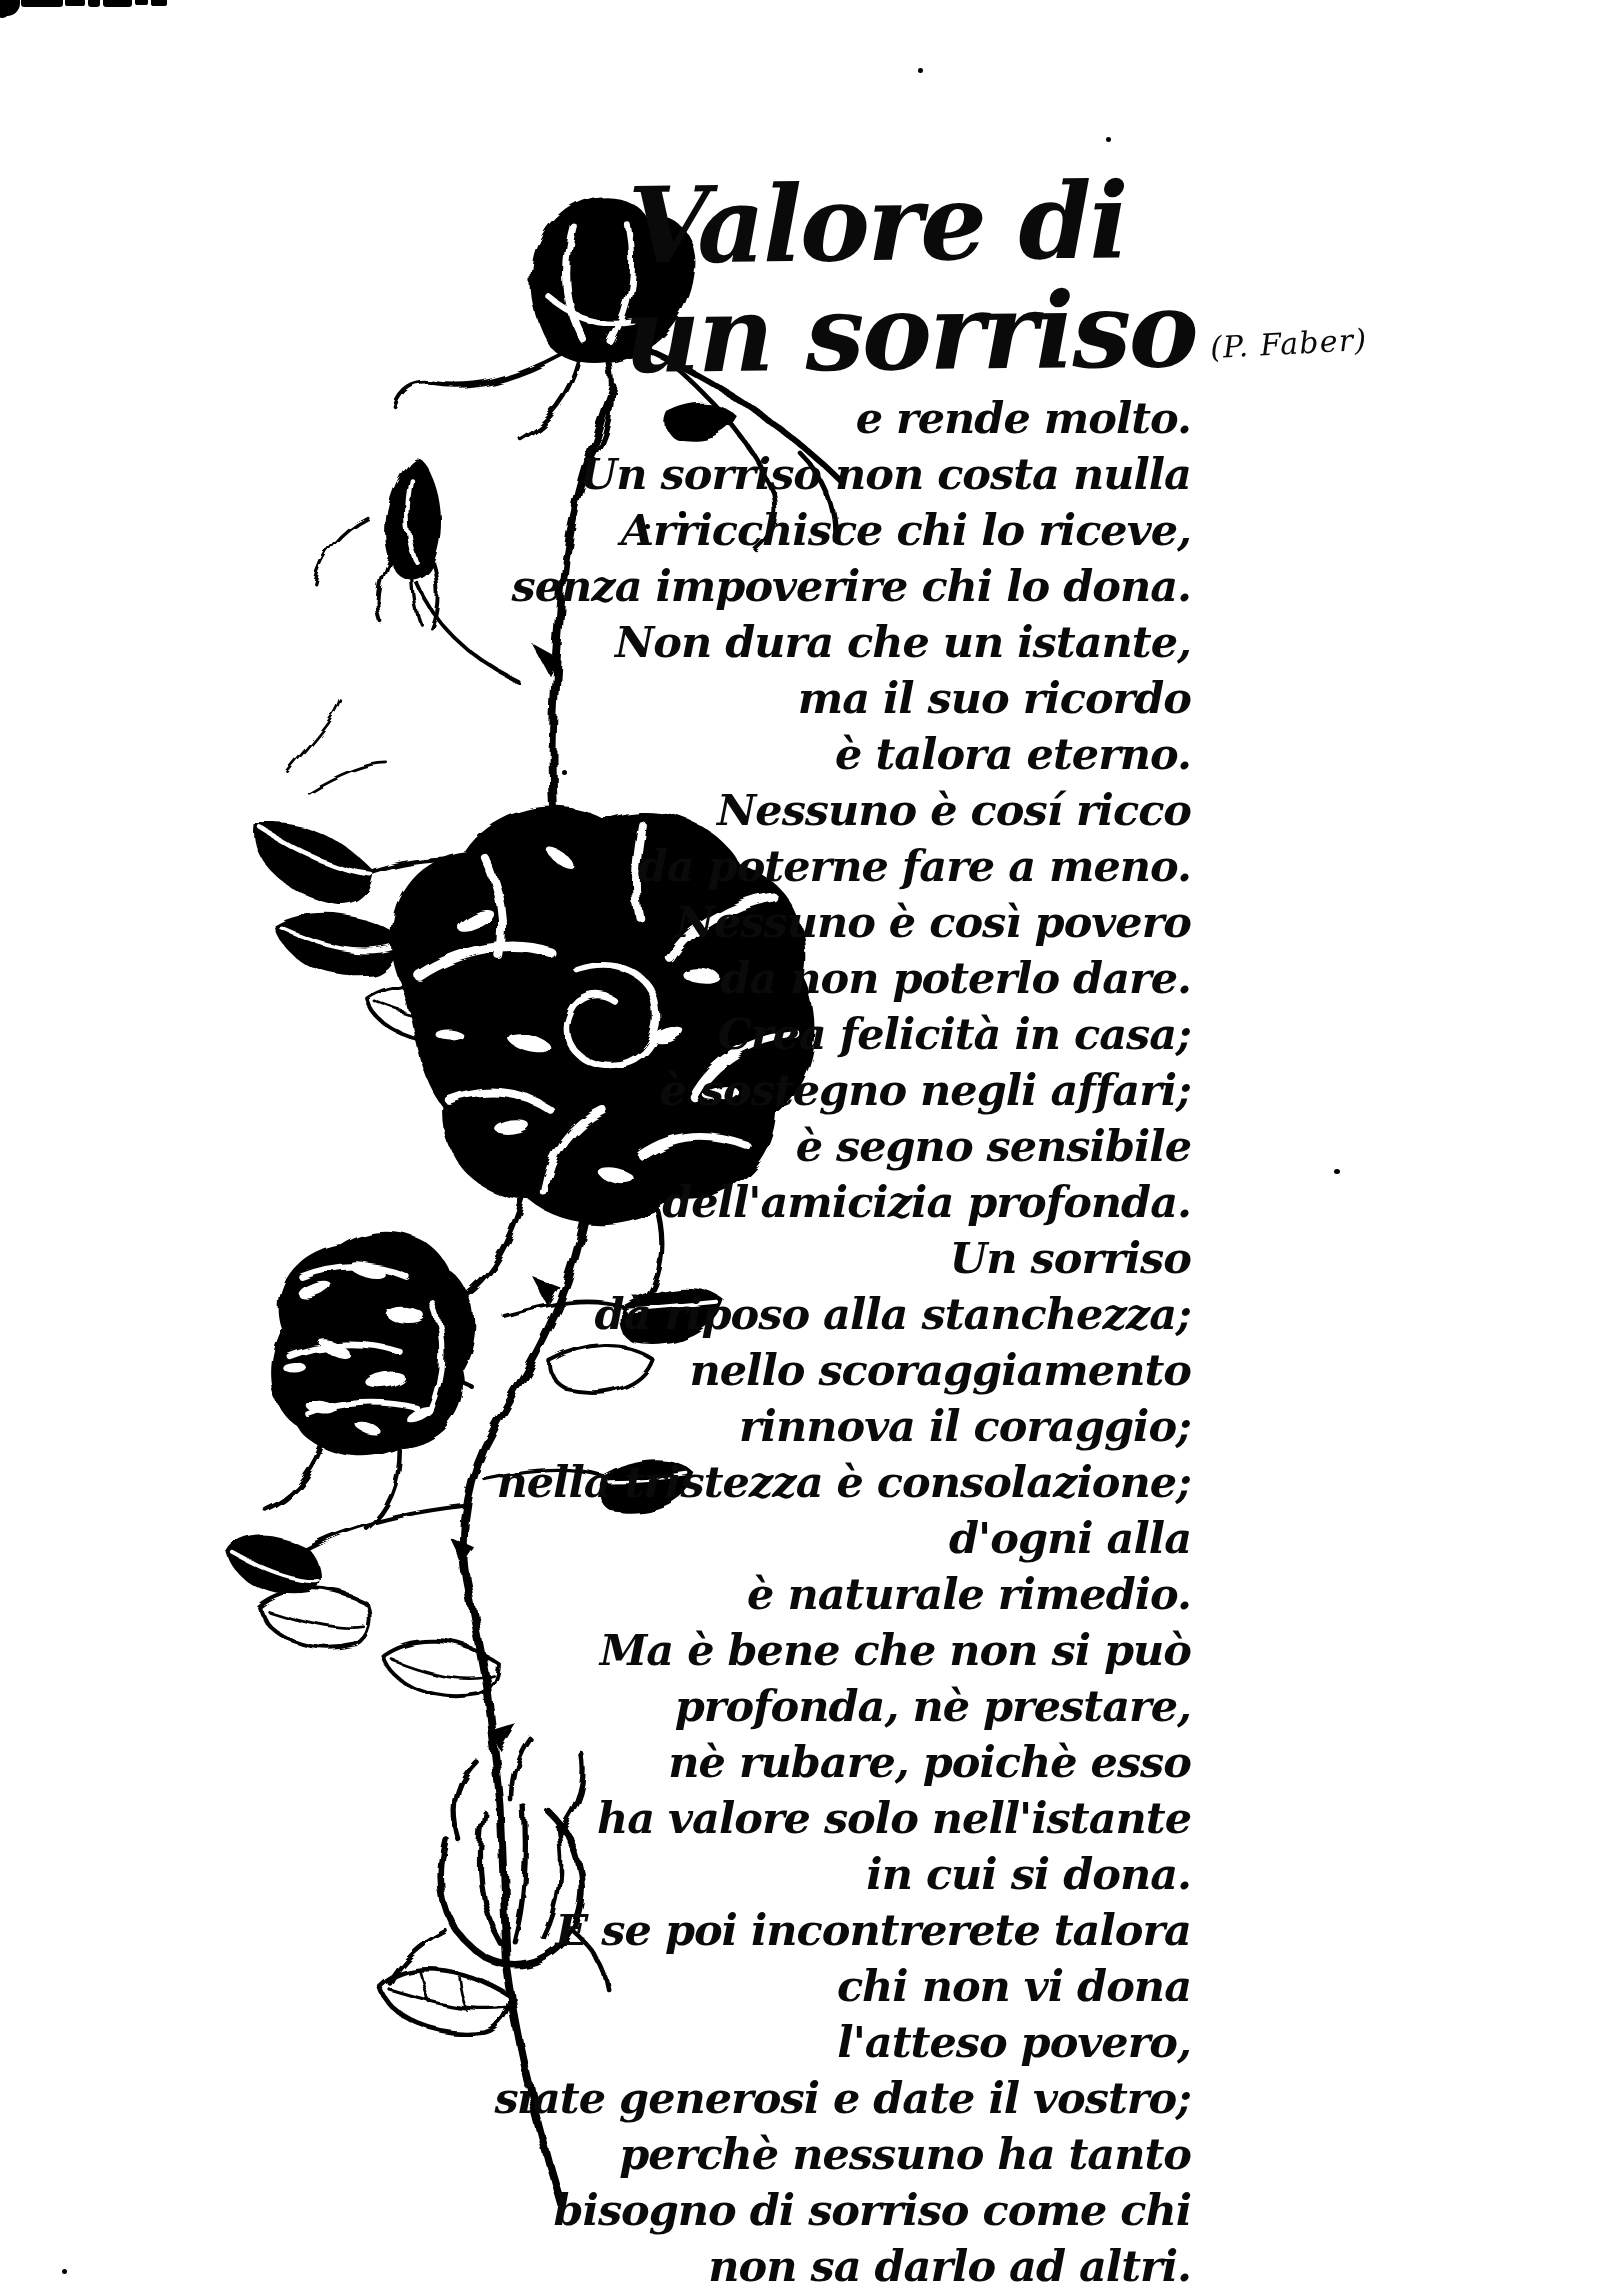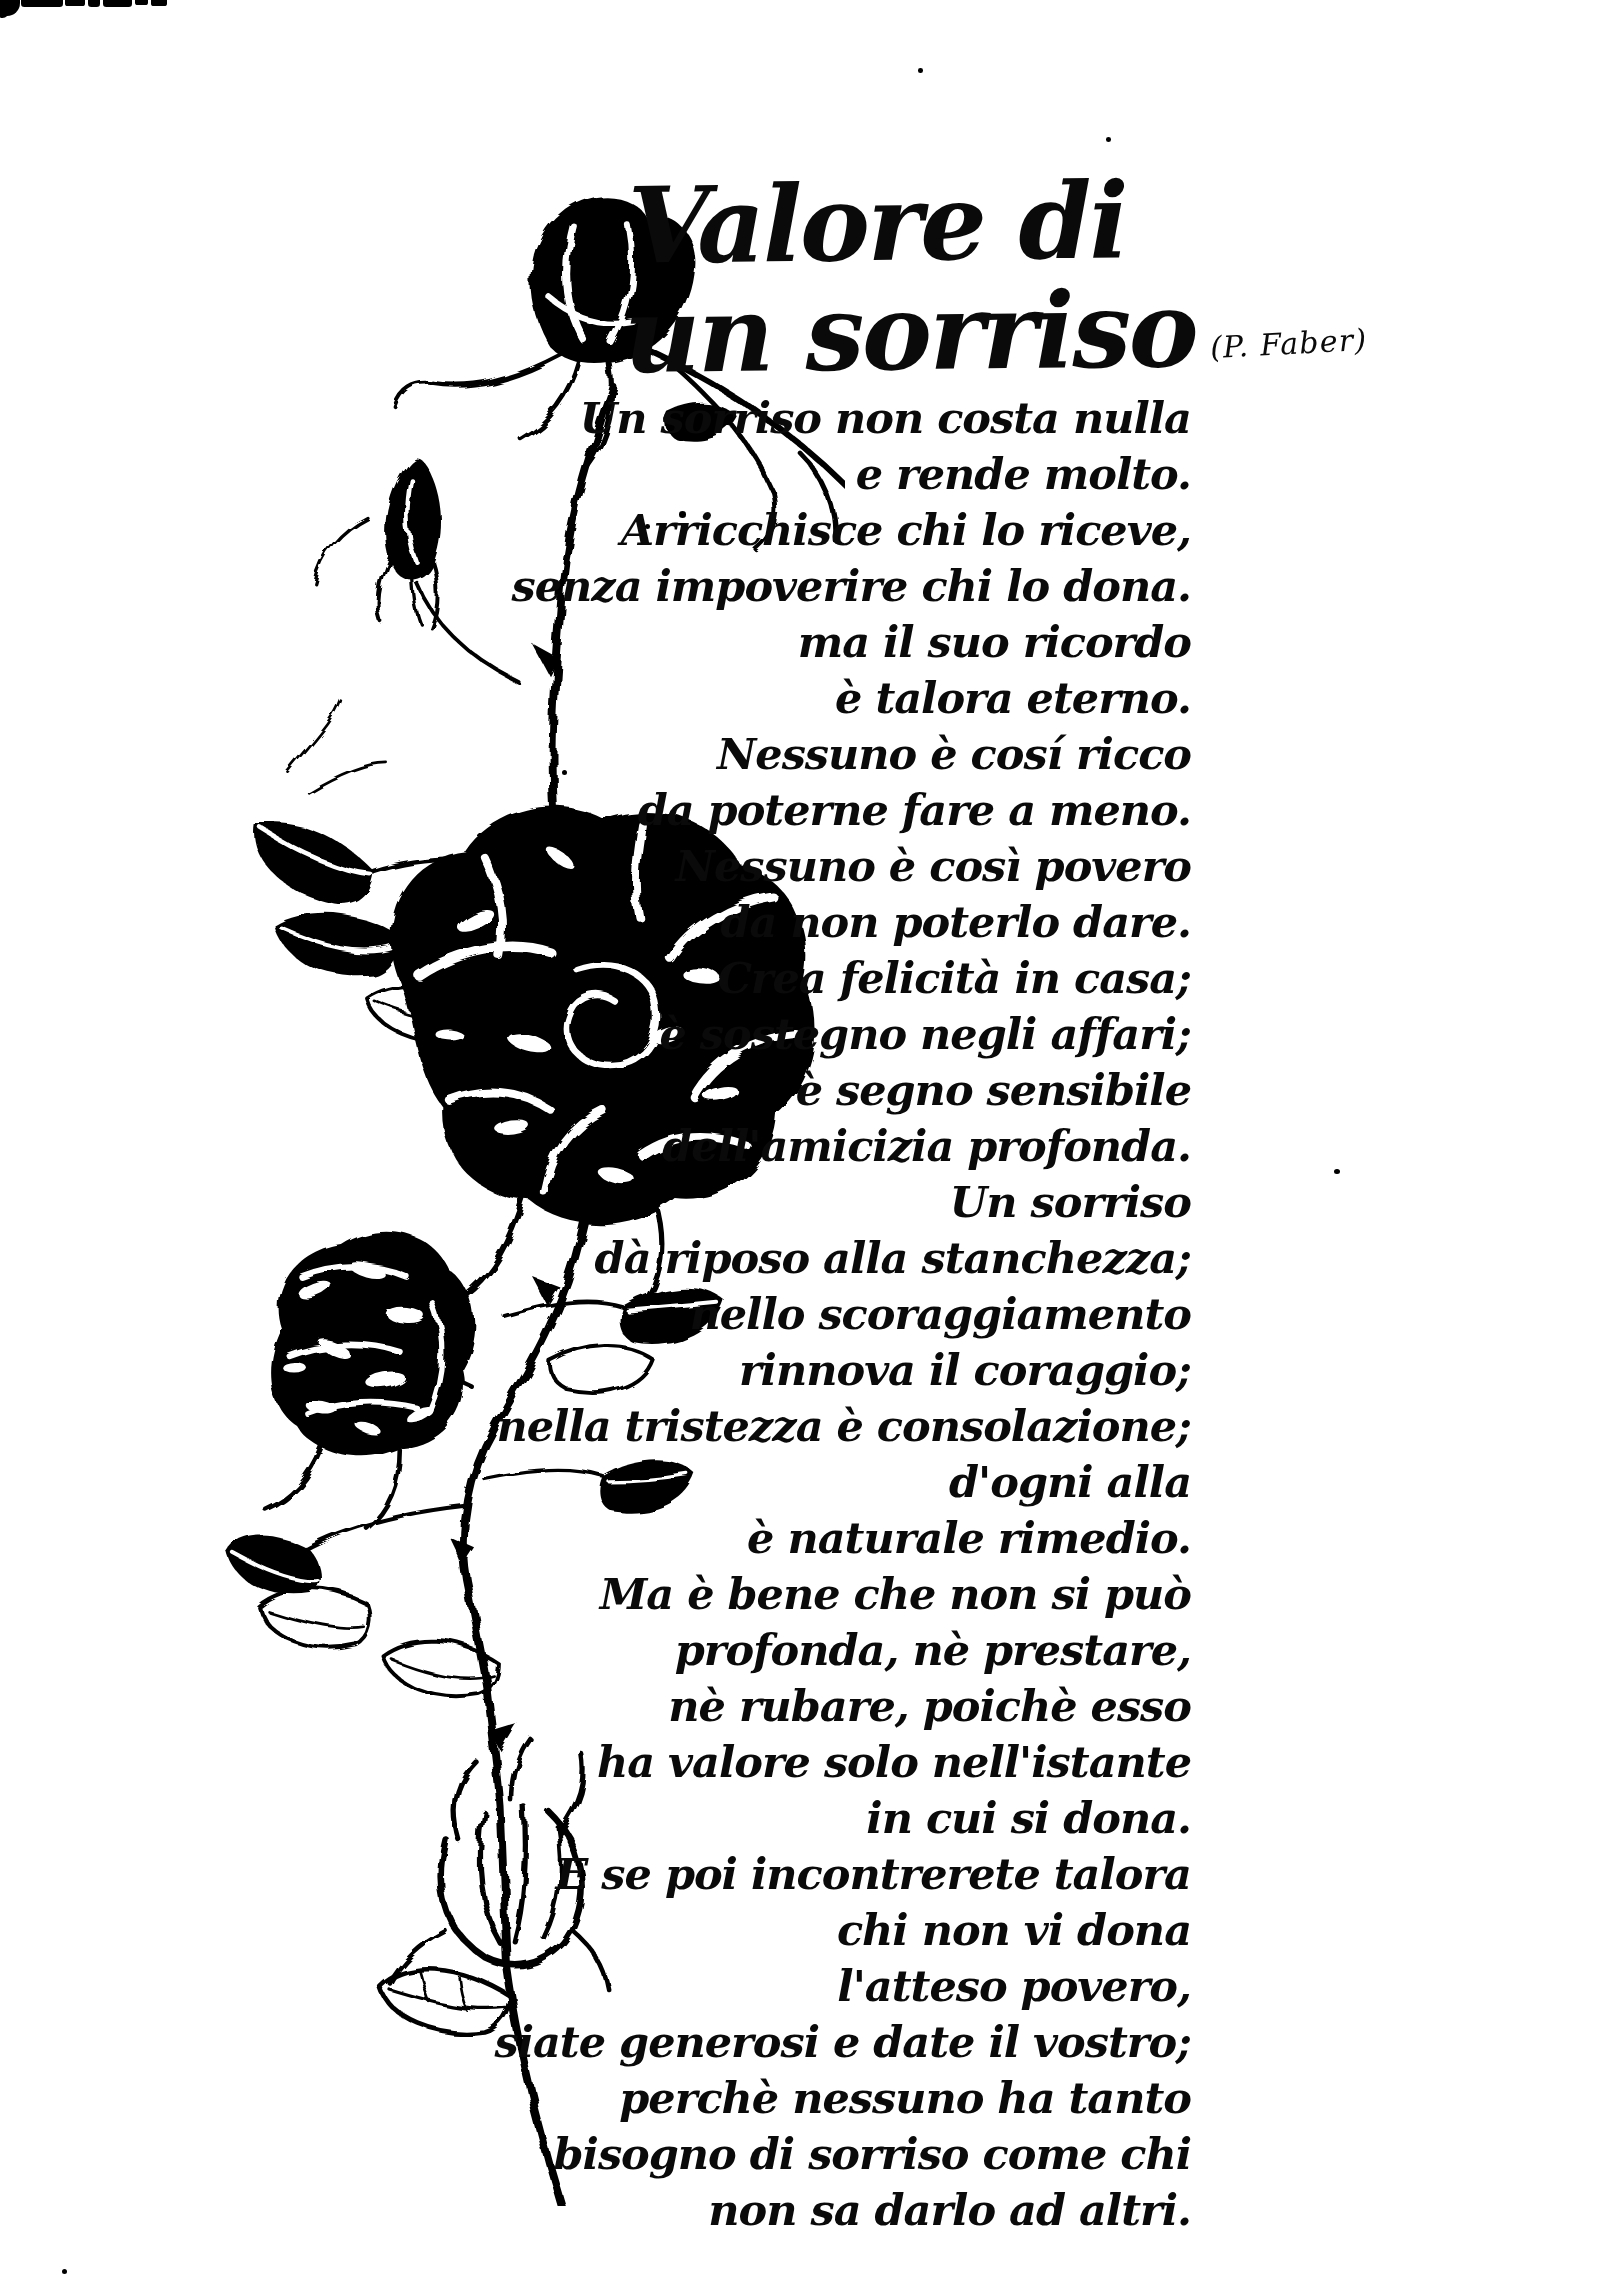--- a/index.html
+++ b/index.html
@@ -233,24 +233,25 @@
         <path stroke-width="4" d="M 560 2770 C 562 2790, 566 2805, 572 2820"></path>
       </g>
     </g>
   </svg>
 
   <div class="title1">Valore di</div>
   <div class="title2">un sorriso</div>
   <div class="attribution">(P. Faber)</div>
 
   <div class="poem">
+    <div class="pline">e rende molto.</div>
     <div class="pline">Un sorriso non costa nulla</div>
-    <div class="pline">e rende molto.</div>
     <div class="pline">Arricchisce chi lo riceve,</div>
     <div class="pline">senza impoverire chi lo dona.</div>
+    <div class="pline">Non dura che un istante,</div>
     <div class="pline">ma il suo ricordo</div>
     <div class="pline">è talora eterno.</div>
     <div class="pline">Nessuno è cosí ricco</div>
     <div class="pline">da poterne fare a meno.</div>
     <div class="pline">Nessuno è così povero</div>
     <div class="pline">da non poterlo dare.</div>
     <div class="pline">Crea felicità in casa;</div>
     <div class="pline">è sostegno negli affari;</div>
     <div class="pline">è segno sensibile</div>
     <div class="pline">dell'amicizia profonda.</div>

